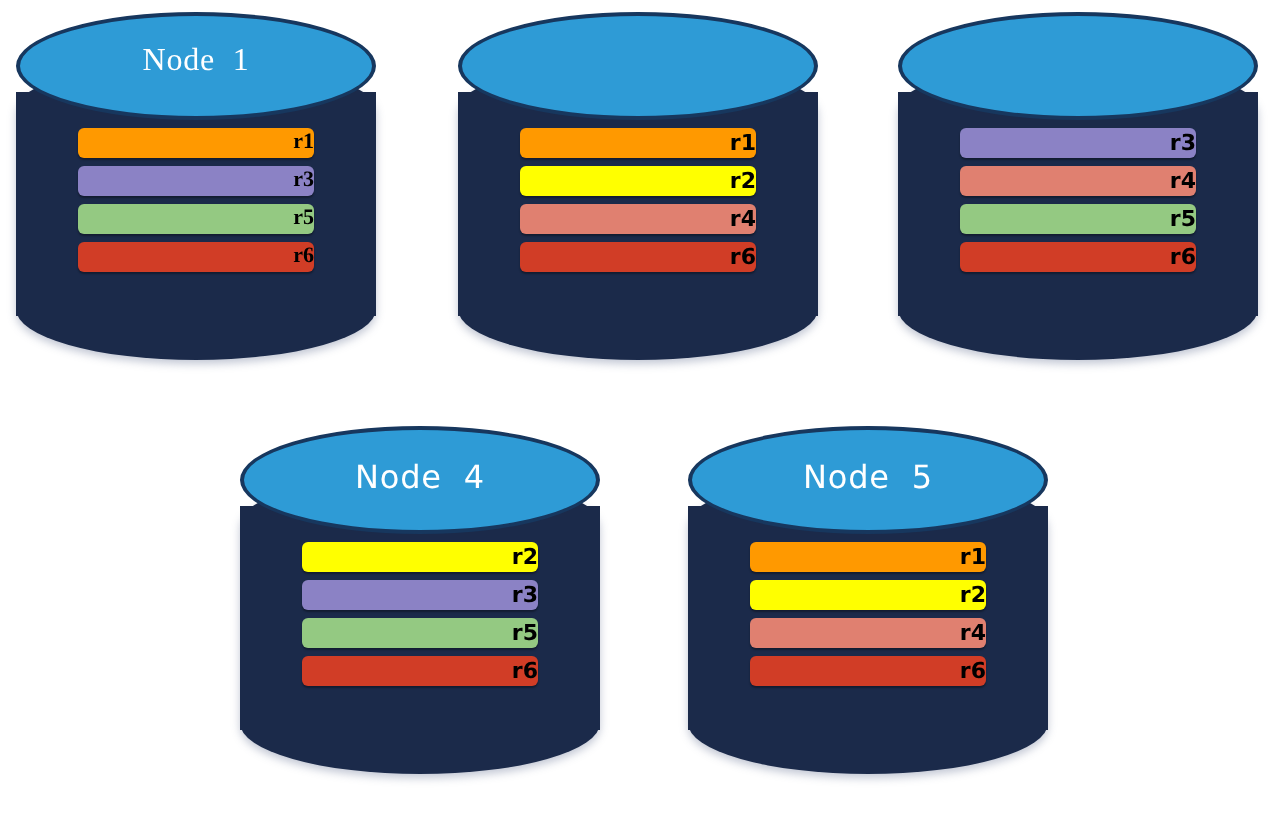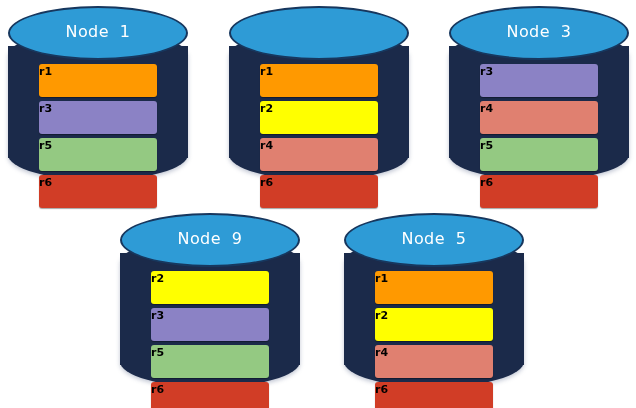--- a/index.html
+++ b/index.html
@@ -73,37 +73,37 @@
 
   
   .replicas {
     position: absolute;
     left: 31px;
     top: 60px;
     width: 118px;
     z-index: 4;
   }
   .replica {
-    height: 33px;
+    height: 15px;
     margin-bottom: 4px;
     border-radius: 3px;
-    text-align: left;
+    text-align: right;
     font-size: 11px;
     font-weight: bold;
     color: #000000;
     line-height: 15px;
     box-shadow: 0 1px 1px rgba(0,0,0,0.35);
   }
   .replica:last-child { margin-bottom: 14px; }
 </style>
 </head>
 <body>
 
 <div id="diagram">
-    <div class="node" style="left: 8px; top: 4px;">
+    <div class="node" style="left: 8px; top: 4px; font-family: Liberation Serif, serif;">
       <div class="body" style="background: rgb(27, 42, 74);"></div>
       <div class="barrel" style="background: rgb(27, 42, 74);"></div>
       <div class="top" style="background: rgb(46, 155, 214); border-color: rgb(23, 55, 94);"></div>
       <div class="title">Node  1</div>
       <div class="replicas">
         <div class="replica" style="background: rgb(255, 153, 0);">r1</div>
         <div class="replica" style="background: rgb(139, 130, 197);">r3</div>
         <div class="replica" style="background: rgb(148, 201, 130);">r5</div>
         <div class="replica" style="background: rgb(209, 61, 38);">r6</div>
       </div>
@@ -116,33 +116,32 @@
         <div class="replica" style="background: rgb(255, 153, 0);">r1</div>
         <div class="replica" style="background: rgb(255, 255, 0);">r2</div>
         <div class="replica" style="background: rgb(224, 128, 112);">r4</div>
         <div class="replica" style="background: rgb(209, 61, 38);">r6</div>
       </div>
     </div>
     <div class="node" style="left: 449px; top: 4px;">
       <div class="body" style="background: rgb(27, 42, 74);"></div>
       <div class="barrel" style="background: rgb(27, 42, 74);"></div>
       <div class="top" style="background: rgb(46, 155, 214); border-color: rgb(23, 55, 94);"></div>
-      <div class="title">Node  3</div>
       <div class="replicas">
         <div class="replica" style="background: rgb(139, 130, 197);">r3</div>
         <div class="replica" style="background: rgb(224, 128, 112);">r4</div>
         <div class="replica" style="background: rgb(148, 201, 130);">r5</div>
         <div class="replica" style="background: rgb(209, 61, 38);">r6</div>
       </div>
     </div>
     <div class="node" style="left: 120px; top: 211px;">
       <div class="body" style="background: rgb(27, 42, 74);"></div>
       <div class="barrel" style="background: rgb(27, 42, 74);"></div>
       <div class="top" style="background: rgb(46, 155, 214); border-color: rgb(23, 55, 94);"></div>
-      <div class="title">Node  9</div>
+      <div class="title">Node  4</div>
       <div class="replicas">
         <div class="replica" style="background: rgb(255, 255, 0);">r2</div>
         <div class="replica" style="background: rgb(139, 130, 197);">r3</div>
         <div class="replica" style="background: rgb(148, 201, 130);">r5</div>
         <div class="replica" style="background: rgb(209, 61, 38);">r6</div>
       </div>
     </div>
     <div class="node" style="left: 344px; top: 211px; padding-left: 36px;">
       <div class="body" style="background: rgb(27, 42, 74);"></div>
       <div class="barrel" style="background: rgb(27, 42, 74);"></div>

